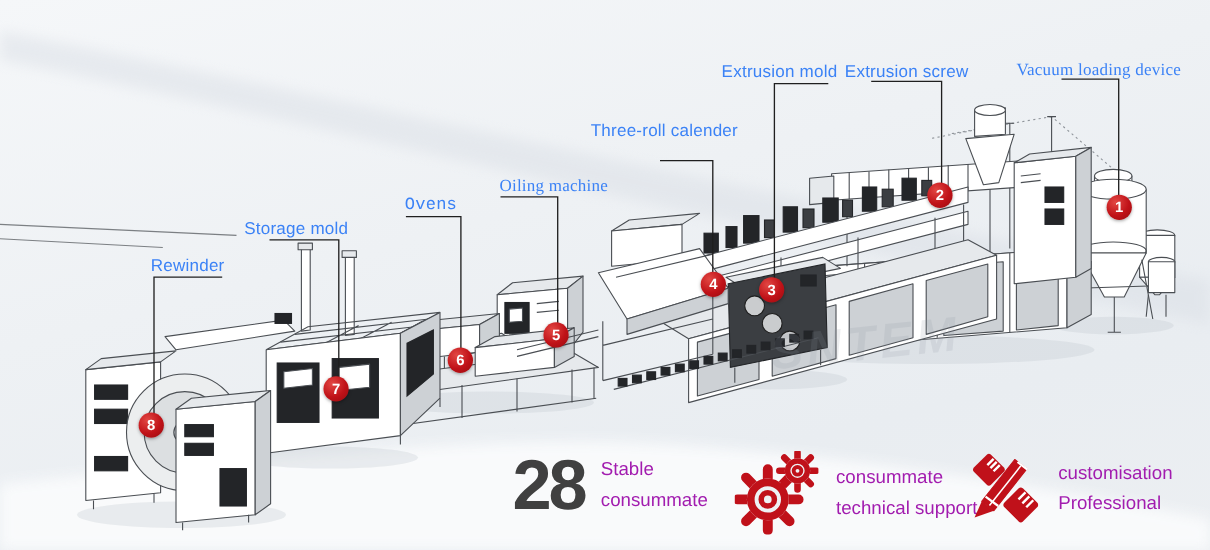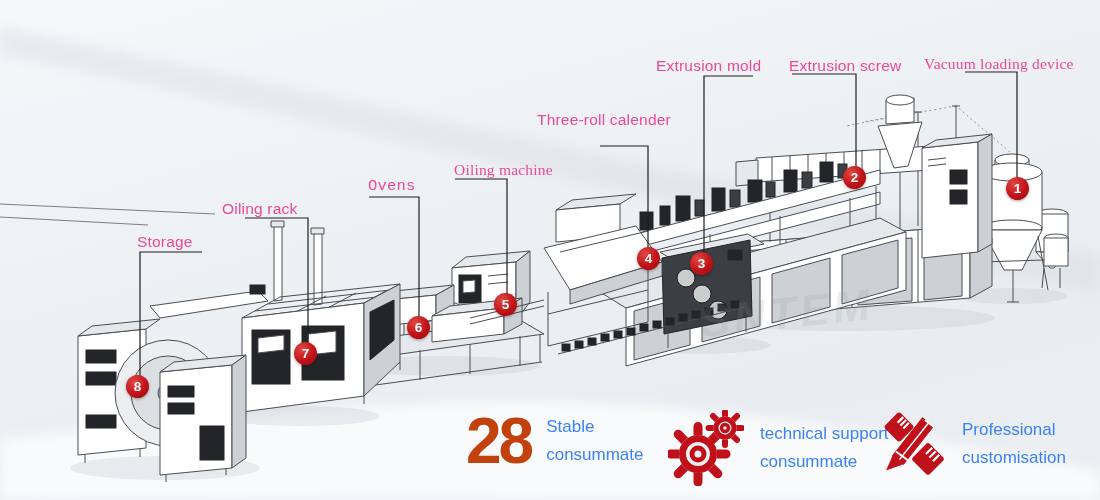--- a/index.html
+++ b/index.html
@@ -16,28 +16,28 @@
   .gr{fill:#e6e9ec;stroke:#4a4e53;stroke-width:1;stroke-linejoin:round;}
   .g2{fill:#cdd1d5;stroke:#4a4e53;stroke-width:1;stroke-linejoin:round;}
   .dk{fill:#232528;stroke:#232528;}
   .d2{fill:#3b3e42;stroke:#232528;}
   .ln{fill:none;stroke:#4a4e53;stroke-width:1;}
   .lead{fill:none;stroke:#1f1f1f;stroke-width:1.2;}
   .dot{fill:none;stroke:#90959b;stroke-width:1;stroke-dasharray:2 3;}
   .shadow{fill:#b9bfc7;opacity:.25;}
 
   
-  .mlabel{position:absolute;font-size:15.5px;color:#ec4899;white-space:nowrap;letter-spacing:.2px;}
+  .mlabel{position:absolute;font-size:15.5px;color:#3b82f6;white-space:nowrap;letter-spacing:.2px;}
   .lb-rewinder{left:137px;top:233px;}
   .lb-storage{left:222px;top:200px;}
   .lb-ovens{left:368px;top:177px;font-family:Liberation Mono, monospace;}
   .lb-oiling{left:454px;top:161px;font-family:Liberation Serif, serif;}
   .lb-calender{left:537px;top:111px;}
   .lb-mold{left:656px;top:57px;}
-  .lb-screw{left:789px;top:57px;}
+  .lb-screw{left:768px;top:57px;}
   .lb-vacuum{left:924px;top:55px;font-family:Liberation Serif, serif;}
 
   
   .badge{
     position:absolute;width:23px;height:23px;border-radius:50%;
     background:radial-gradient(circle at 35% 30%,#e24743 0%,#c01218 55%,#970b10 100%);
     color:#fff;font-size:13.5px;font-weight:bold;
     display:flex;align-items:center;justify-content:center;
     box-shadow:0 1px 3px rgba(0,0,0,.35);
   }
@@ -48,22 +48,22 @@
   .bdg-5{left:494px;top:293px;}
   .bdg-6{left:407px;top:316px;}
   .bdg-7{left:294px;top:342px;}
   .bdg-8{left:126px;top:375px;}
 
   
   .feat{position:absolute;display:flex;align-items:center;}
   .f1{left:466px;top:412px;}
   .f2{left:668px;top:410px;}
   .f3{left:884px;top:412px;}
-  .bignum{font-size:64px;font-weight:bold;color:#c2410c;line-height:58px;letter-spacing:-3px;}
-  .feat-text{font-size:17px;color:#3b82f6;line-height:28px;}
+  .bignum{font-size:64px;font-weight:bold;color:#404040;line-height:58px;letter-spacing:-3px;}
+  .feat-text{font-size:17px;color:#a21caf;line-height:28px;}
   .f1 .feat-text{margin-left:15px;}
   .f2 .feat-text{margin-left:16px;}
   .f3 .feat-text{margin-left:18px;}
 
   .watermark{position:absolute;left:700px;top:288px;transform:rotate(-6deg);
     font-size:44px;font-weight:bold;font-style:italic;color:#8f97a3;opacity:.16;
     letter-spacing:4px;pointer-events:none;}
 </style>
 </head>
 <body>
@@ -278,22 +278,22 @@
       <path class="lead" d="M753,76 L704,76 L704,254"></path>
       <path class="lead" d="M792,74 L856,74 L856,168"></path>
       <path class="lead" d="M965,72 L1017,72 L1017,179"></path>
     </g>
   </svg>
 
   <div class="watermark">
     <span>SNTEM</span>
   </div>
 
-  <div class="mlabel lb-rewinder">Storage</div>
-  <div class="mlabel lb-storage">Oiling rack</div>
+  <div class="mlabel lb-rewinder">Rewinder</div>
+  <div class="mlabel lb-storage">Storage mold</div>
   <div class="mlabel lb-ovens">Ovens</div>
   <div class="mlabel lb-oiling">Oiling machine</div>
   <div class="mlabel lb-calender">Three-roll calender</div>
   <div class="mlabel lb-mold">Extrusion mold</div>
   <div class="mlabel lb-screw">Extrusion screw</div>
   <div class="mlabel lb-vacuum">Vacuum loading device</div>
 
   <div class="badge bdg-1">1</div>
   <div class="badge bdg-2">2</div>
   <div class="badge bdg-3">3</div>
@@ -320,39 +320,39 @@
       <circle cx="30" cy="44" r="15.5" fill="#eef1f4" stroke="#c0111a" stroke-width="7"></circle>
       <circle cx="30" cy="44" r="6" fill="#eef1f4" stroke="#c0111a" stroke-width="5"></circle>
       <g stroke="#c0111a" stroke-width="6" stroke-linecap="round">
         <path d="M68,18 L74,18 M64.8,25.8 L69,30 M57,29 L57,35 M49.2,25.8 L45,30 M46,18 L40.5,18 M49.2,10.2 L45,6 M57,7 L57,1.5 M64.8,10.2 L69,6" fill="none"></path>
       </g>
       <circle cx="57" cy="18" r="11.5" fill="#eef1f4"></circle>
       <circle cx="57" cy="18" r="9" fill="#eef1f4" stroke="#c0111a" stroke-width="5"></circle>
       <circle cx="57" cy="18" r="3.5" fill="#eef1f4" stroke="#c0111a" stroke-width="3.5"></circle>
     </svg>
     <div class="feat-text">
+      <div>consummate</div>
       <div>technical support</div>
-      <div>consummate</div>
     </div>
   </div>
 
   <div class="feat f3">
     <svg width="60" height="64" viewBox="0 0 60 64">
       <g transform="translate(15,15) rotate(45)">
         <rect x="-11" y="-11" width="22" height="22" rx="3" fill="#c0111a"></rect>
         <path d="M-4,-10 L-4,-2 M0,-10 L0,-2 M4,-10 L4,-2" stroke="#fff" stroke-width="2.2" fill="none"></path>
       </g>
       <g transform="translate(44,47) rotate(45)">
         <rect x="-12" y="-12" width="24" height="24" rx="3" fill="#c0111a"></rect>
         <path d="M-5,-11 L-5,-2 M0,-11 L0,-2 M5,-11 L5,-2" stroke="#fff" stroke-width="2.2" fill="none"></path>
       </g>
       <polygon points="38.5,5.7 49.5,14.3 19.5,52.3 8.5,43.7" fill="#c0111a" stroke="#c0111a" stroke-linejoin="round"></polygon>
       <polygon points="8.5,43.7 19.5,52.3 2,58.5" fill="#c0111a"></polygon>
       <path d="M12,39.5 L23.5,48 M41,8 L50,15" stroke="#fff" stroke-width="2" fill="none"></path>
       <path d="M44,11.5 L15.5,47.5" stroke="#fff" stroke-width="1.4" fill="none"></path>
     </svg>
     <div class="feat-text">
+      <div>customisation</div>
       <div>Professional</div>
-      <div>customisation</div>
     </div>
   </div>
 
 </div>
 
 </body></html>

